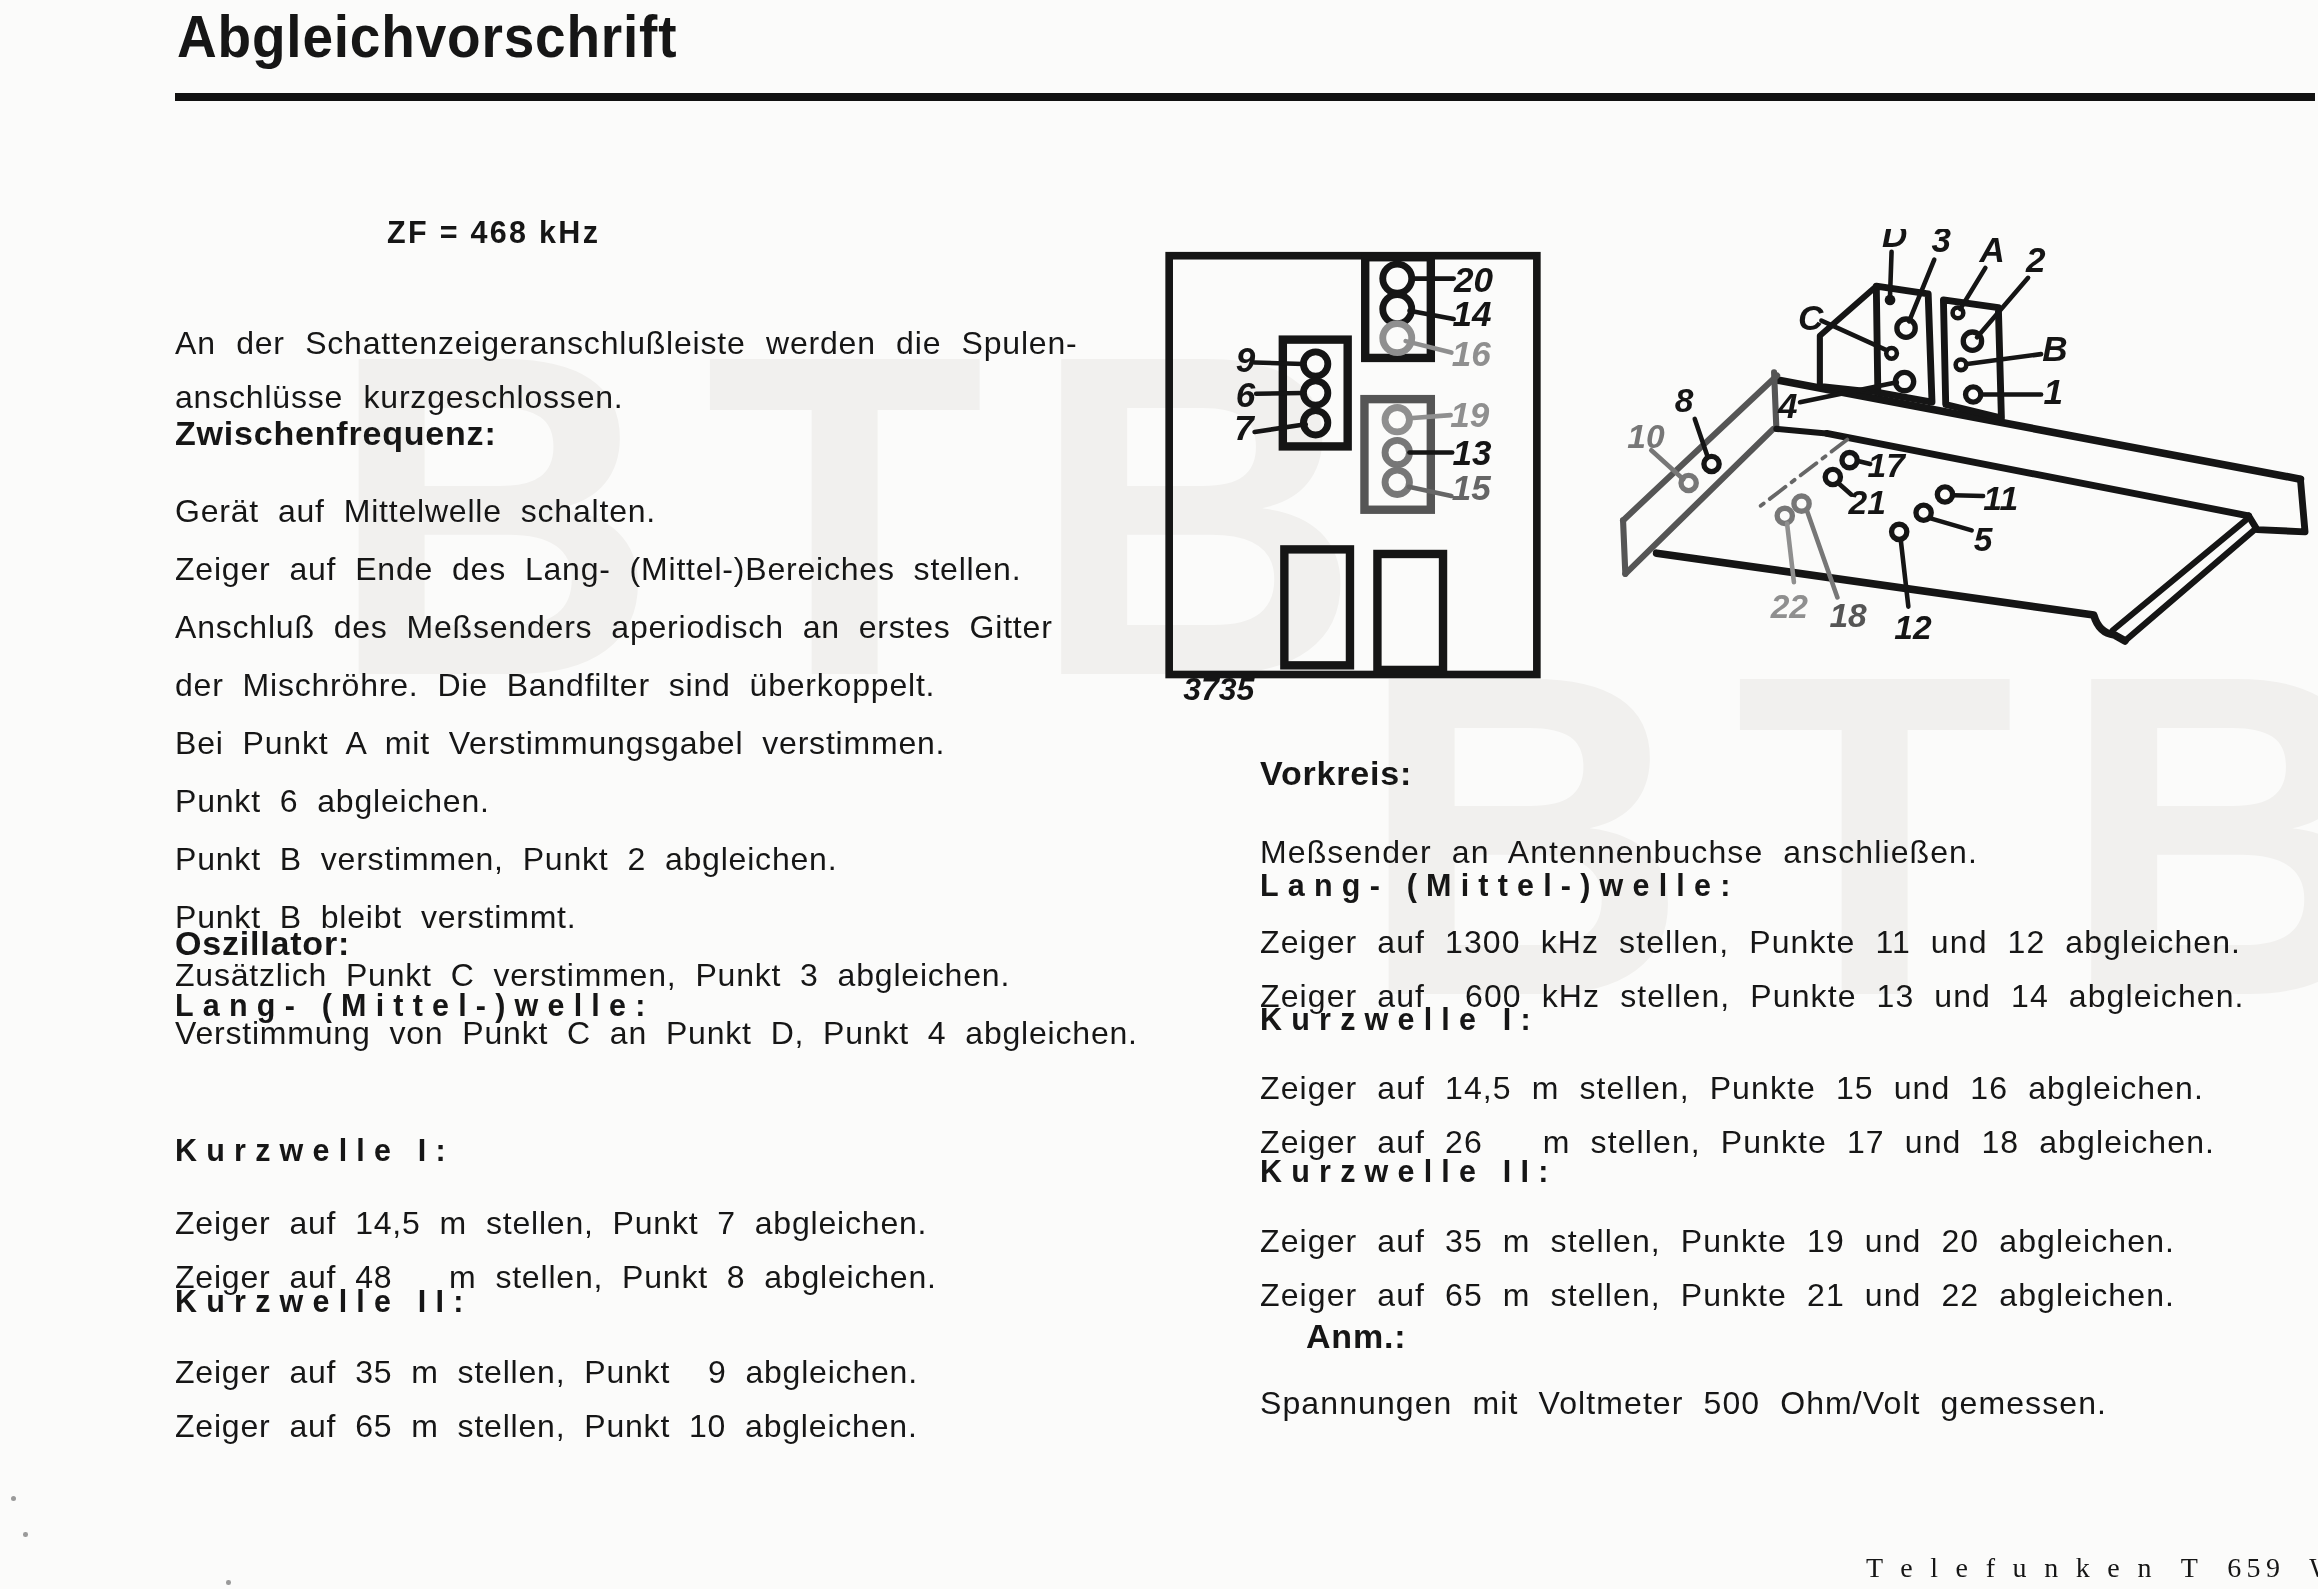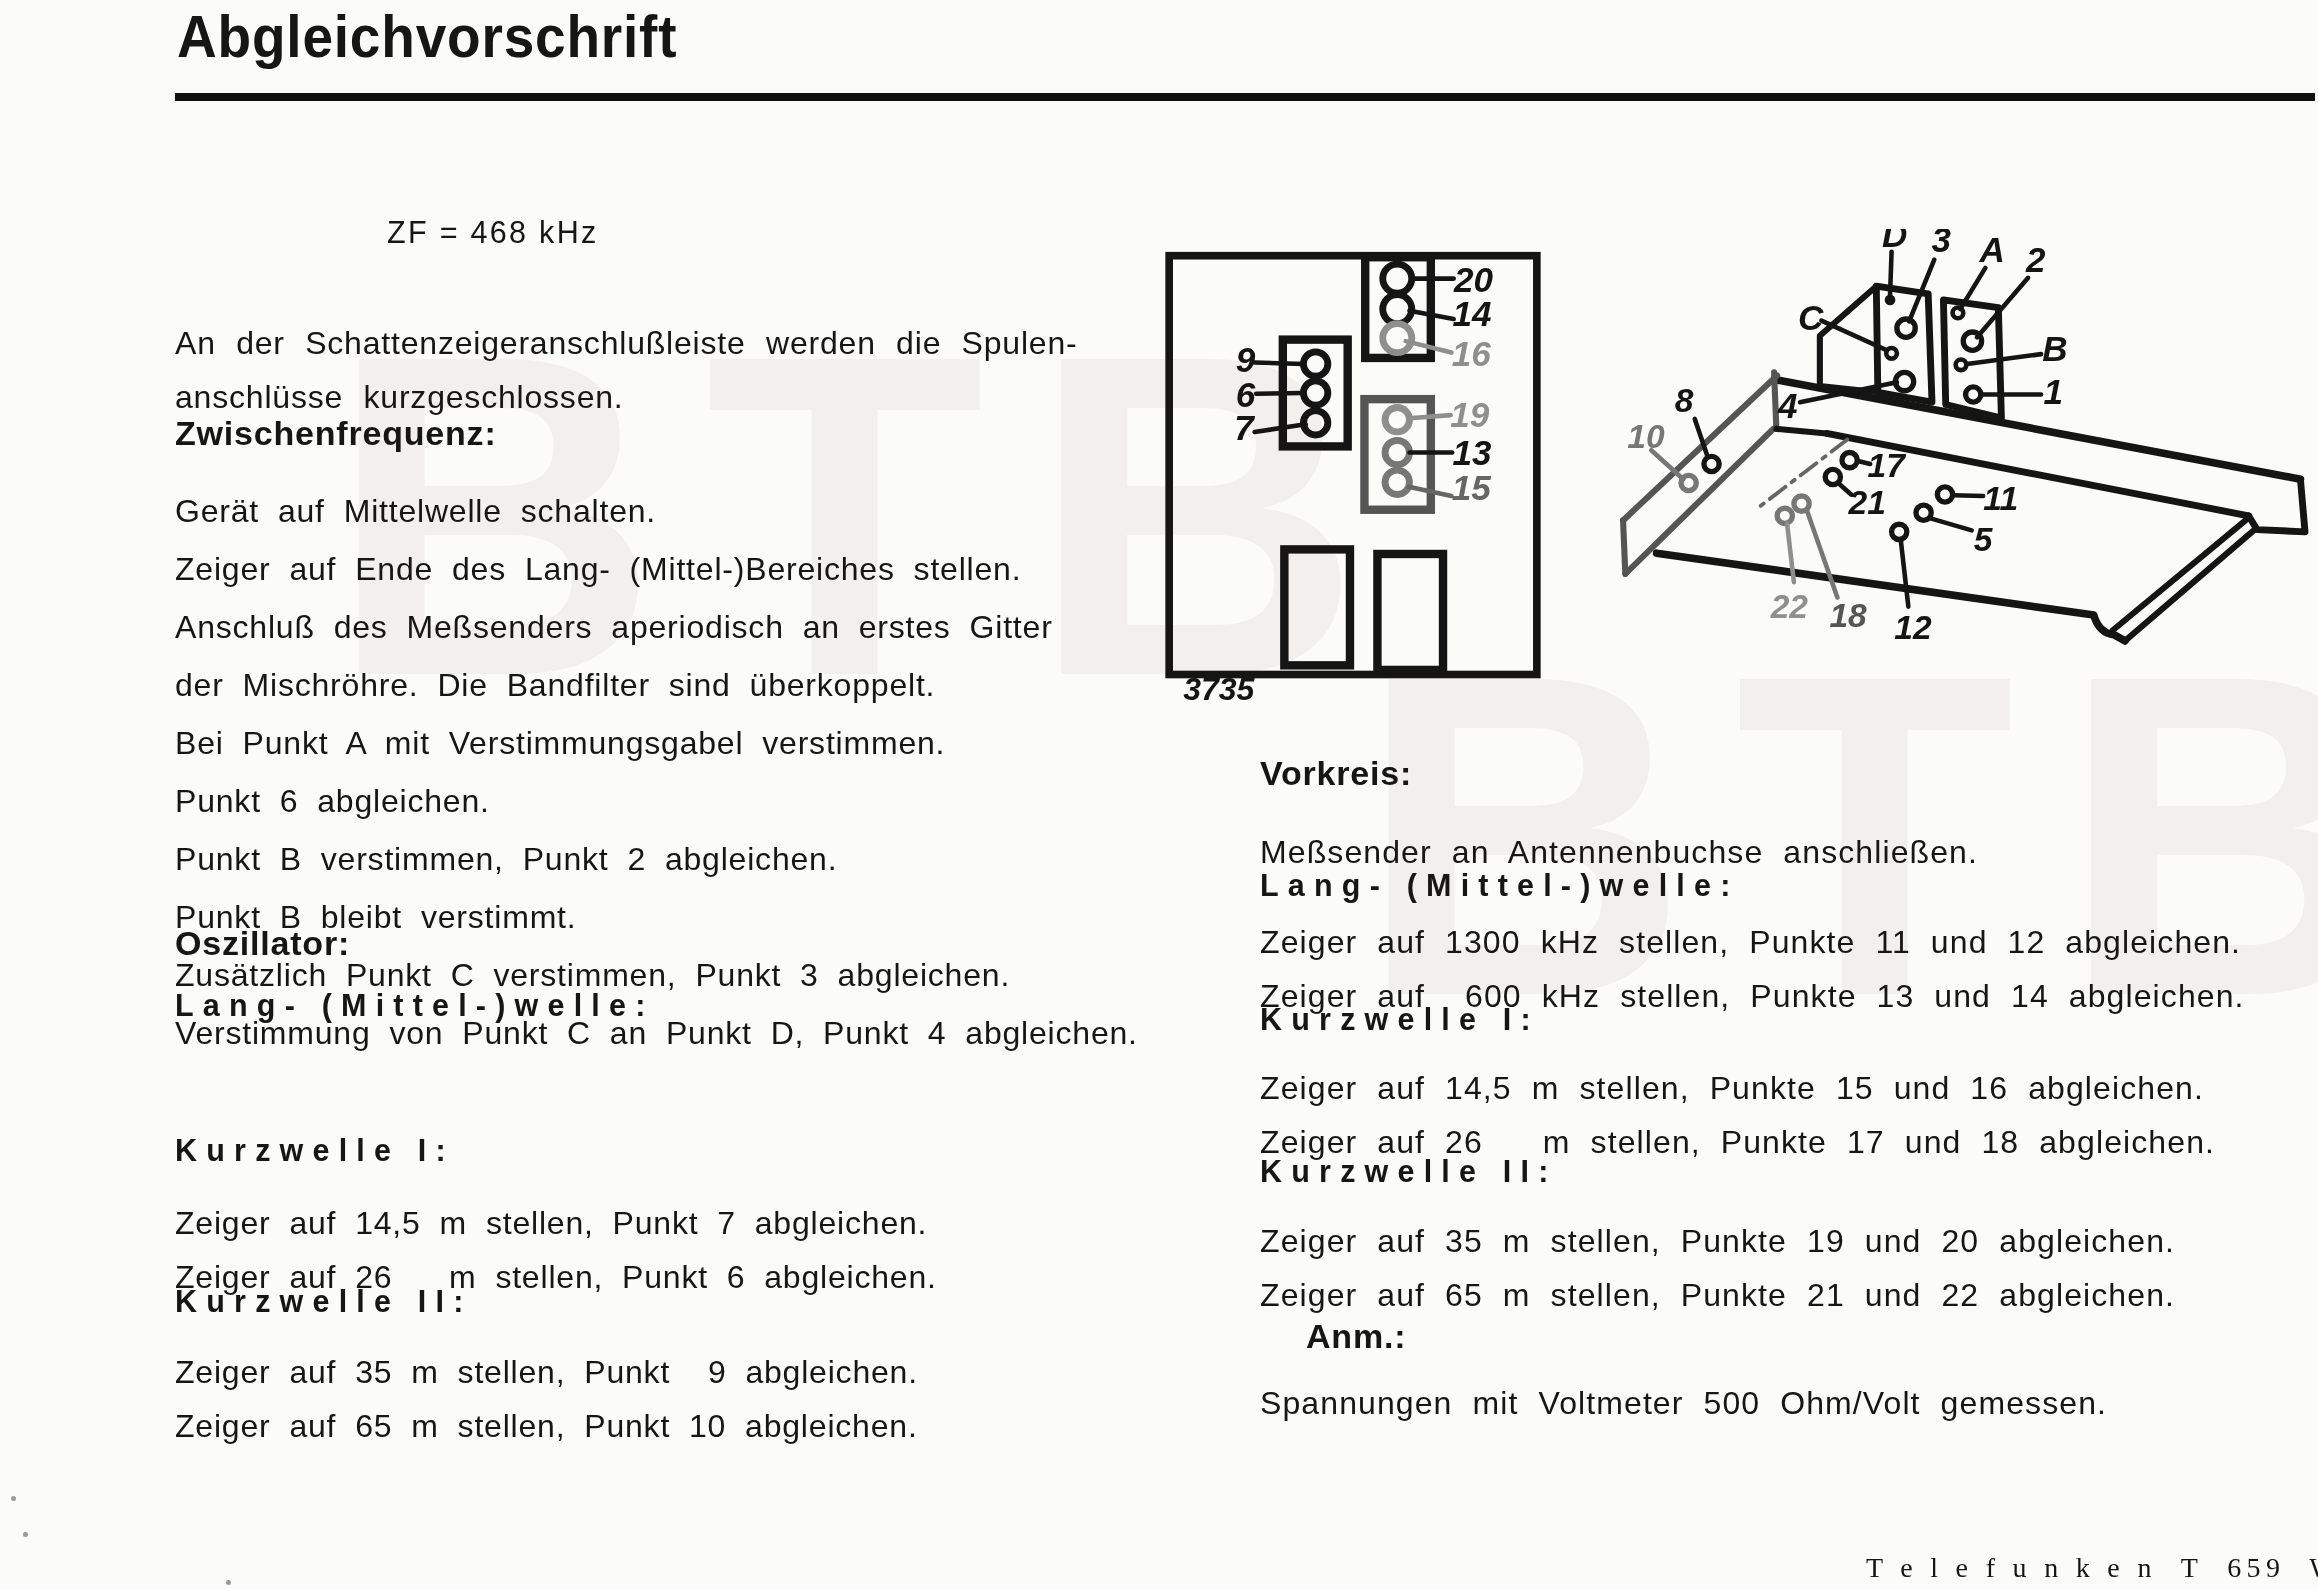--- a/index.html
+++ b/index.html
@@ -4,21 +4,21 @@
 <style>
   html,body{margin:0;padding:0;}
   body{width:2319px;height:1589px;position:relative;background:#fbfbfa;overflow:hidden;
        font-family:"Liberation Sans",sans-serif;color:#161616;}
   .abs{position:absolute;}
   .wm{position:absolute;z-index:0;color:#f1f0ee;font-weight:700;font-size:458px;
       letter-spacing:46px;font-family:"Liberation Sans",sans-serif;user-select:none;}
   .content{position:absolute;inset:0;z-index:1;}
   .title{font-size:55px;font-weight:700;letter-spacing:0.8px;transform:scaleY(1.08);transform-origin:left top;}
   .rule{background:#111;}
-  .zf{font-size:30.5px;font-weight:400;letter-spacing:2.3px;}
+  .zf{font-size:30.5px;font-weight:700;letter-spacing:2.3px;}
   .line{font-size:32px;letter-spacing:0.8px;word-spacing:9.2px;white-space:pre;line-height:41px;margin-top:17px;}
   .intro .line{word-spacing:10.7px;line-height:37px;}
   .h{font-size:34px;font-weight:700;letter-spacing:0.8px;white-space:pre;}
   .sub{font-size:30.5px;font-weight:600;letter-spacing:9.2px;white-space:pre;}
   .rcol .line{font-size:32px;line-height:37px;word-spacing:10px;letter-spacing:1.1px;}
   .lh48{line-height:37px;}
   .footer-serif{font-family:"Liberation Serif",serif;font-size:26px;line-height:31px;
                 word-spacing:6.1px;white-space:pre;}
   .footer-right{font-family:"Liberation Serif",serif;font-size:28px;letter-spacing:5.3px;white-space:pre;}
   .speck{position:absolute;background:#9a9a9a;border-radius:50%;}
@@ -56,21 +56,21 @@
     <div class="line">Verstimmung von Punkt C an Punkt D, Punkt 4 abgleichen.</div>
   </div>
 
   <div class="abs h" style="left:175px;top:924px;">Oszillator:</div>
 
   <div class="abs sub" style="left:175px;top:988px;">Lang- (Mittel-)welle:</div>
 
   <div class="abs sub" style="left:175px;top:1133px;">Kurzwelle I:</div>
   <div class="abs" style="left:175px;top:1188px;">
     <div class="line lh48">Zeiger auf 14,5 m stellen, Punkt 7 abgleichen.</div>
-    <div class="line lh48">Zeiger auf 26   m stellen, Punkt 6 abgleichen.</div>
+    <div class="line lh48">Zeiger auf 48   m stellen, Punkt 8 abgleichen.</div>
   </div>
 
   <div class="abs sub" style="left:175px;top:1284px;">Kurzwelle II:</div>
   <div class="abs" style="left:175px;top:1337px;">
     <div class="line lh48">Zeiger auf 35 m stellen, Punkt  9 abgleichen.</div>
     <div class="line lh48">Zeiger auf 65 m stellen, Punkt 10 abgleichen.</div>
   </div>
 
   <div class="rcol">
     <div class="abs h" style="left:1260px;top:754px;">Vorkreis:</div>

